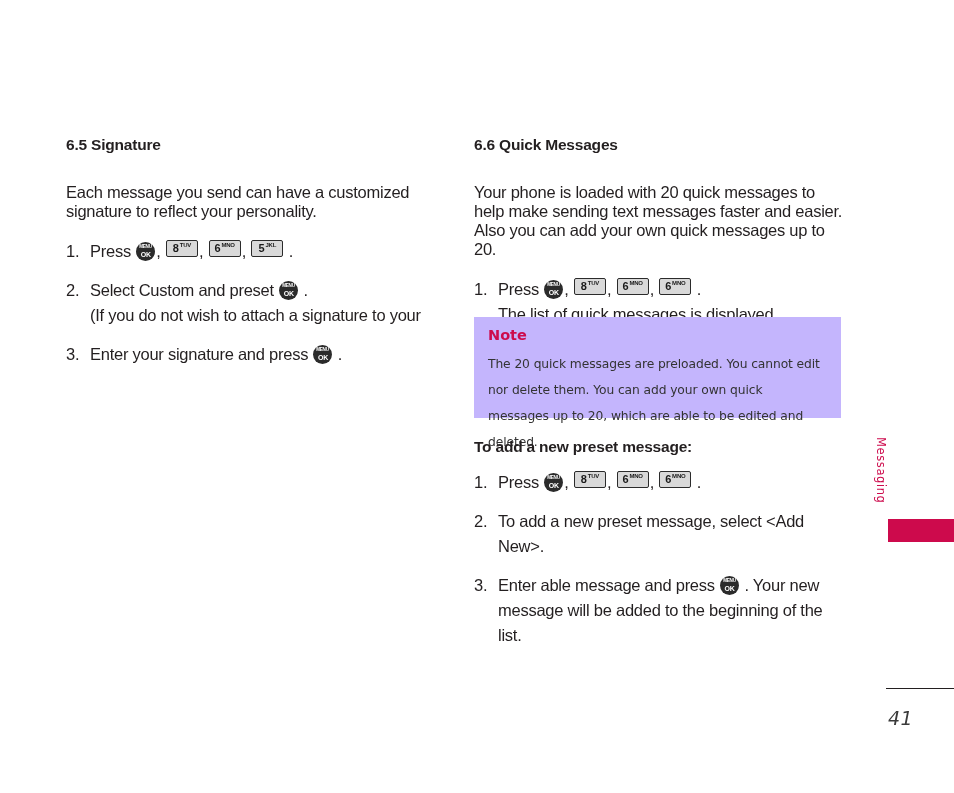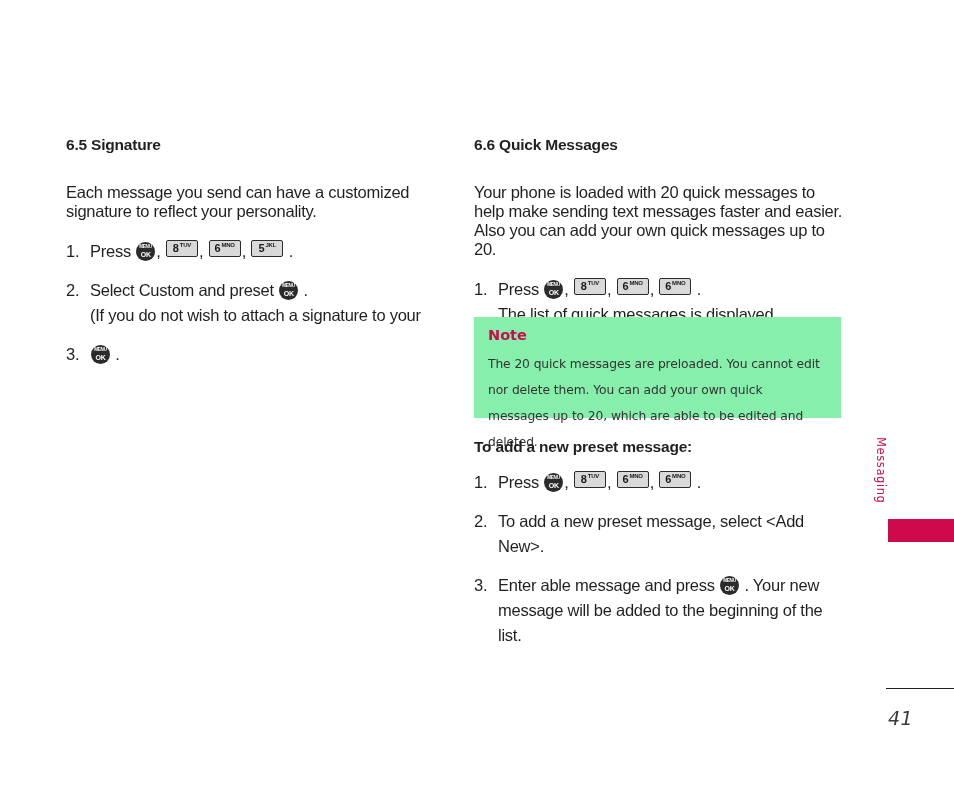--- a/index.html
+++ b/index.html
@@ -155,21 +155,21 @@
     margin-left: 1px;
   }
 
   
   .note-box {
     position: absolute;
     left: 474px;
     top: 317px;
     width: 367px;
     height: 101px;
-    background: #86efac;
+    background: #c4b5fd;
     box-sizing: border-box;
     padding: 10px 14px 10px 14px;
   }
   .note-title {
     font-family: "DejaVu Sans", sans-serif;
     font-weight: bold;
     font-size: 14.5px;
     color: #cd0a4c;
     margin: 0 0 8px 0;
     letter-spacing: 0px;
@@ -264,20 +264,21 @@
           <span class="kr-top">MENU</span>
           <span class="kr-bot">OK</span>
         </span>
       </span>
       <span>.</span>
       <span class="sub-line">(If you do not wish to attach a signature to your</span>
     </div>
 
     <div class="step">
       <span class="num">3.</span>
+      <span>Enter your signature and press</span>
       <span class="keys">
         <span class="key-round">
           <span class="kr-top">MENU</span>
           <span class="kr-bot">OK</span>
         </span>
       </span>
       <span>.</span>
     </div>
 
   </div>

